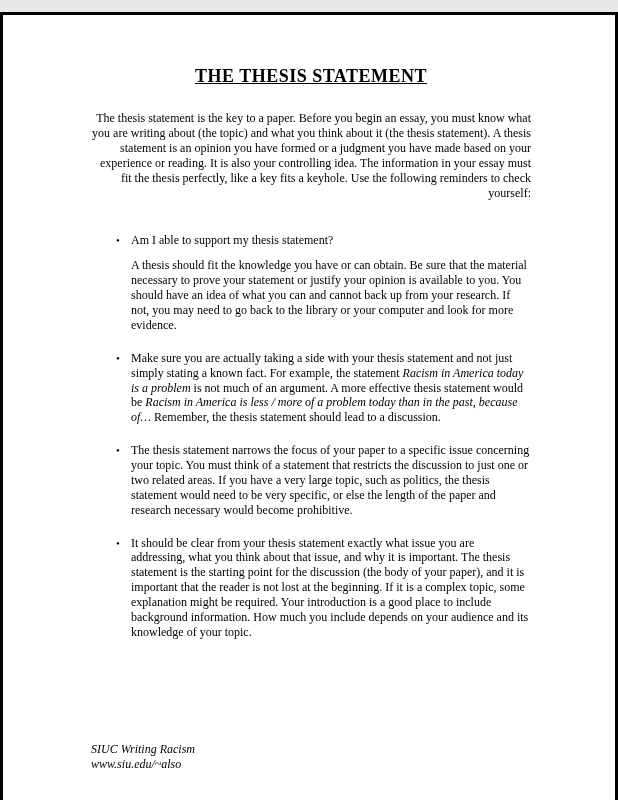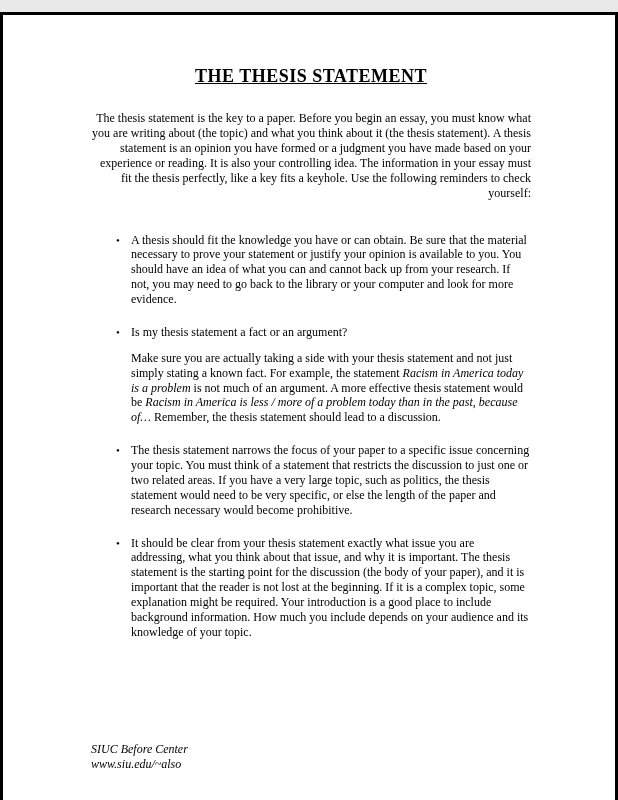--- a/index.html
+++ b/index.html
@@ -75,28 +75,28 @@
 
   <h1 class="doc-title">THE THESIS STATEMENT</h1>
 
   <p class="intro">The thesis statement is the key to a paper. Before you begin an essay, you must know what you are writing about (the topic) and what you think about it (the thesis statement). A thesis statement is an opinion you have formed or a judgment you have made based on your experience or reading. It is also your controlling idea. The information in your essay must fit the thesis perfectly, like a key fits a keyhole. Use the following reminders to check yourself:</p>
 
   <div class="bullets">
 
     <div class="bullet-item">
       <span class="bullet-marker">•</span>
       <div class="bullet-content">
+        <p class="bullet-question">Am I able to support my thesis statement?</p>
         <p class="bullet-body">A thesis should fit the knowledge you have or can obtain. Be sure that the material necessary to prove your statement or justify your opinion is available to you. You should have an idea of what you can and cannot back up from your research. If not, you may need to go back to the library or your computer and look for more evidence.</p>
       </div>
     </div>
 
     <div class="bullet-item">
       <span class="bullet-marker">•</span>
       <div class="bullet-content">
-        <p class="bullet-question">Is my thesis statement a fact or an argument?</p>
         <p class="bullet-body"><span>Make sure you are actually taking a side with your thesis statement and not just simply stating a known fact. For example, the statement </span><span class="italic">Racism in America today is a problem</span><span> is not much of an argument. A more effective thesis statement would be </span><span class="italic">Racism in America is less / more of a problem today than in the past, because of…</span><span> Remember, the thesis statement should lead to a discussion.</span></p>
       </div>
     </div>
 
     <div class="bullet-item">
       <span class="bullet-marker">•</span>
       <div class="bullet-content">
         <p class="bullet-body">The thesis statement narrows the focus of your paper to a specific issue concerning your topic. You must think of a statement that restricts the discussion to just one or two related areas. If you have a very large topic, such as politics, the thesis statement would need to be very specific, or else the length of the paper and research necessary would become prohibitive.</p>
       </div>
     </div>
@@ -104,17 +104,17 @@
     <div class="bullet-item">
       <span class="bullet-marker">•</span>
       <div class="bullet-content">
         <p class="bullet-body">It should be clear from your thesis statement exactly what issue you are addressing, what you think about that issue, and why it is important. The thesis statement is the starting point for the discussion (the body of your paper), and it is important that the reader is not lost at the beginning. If it is a complex topic, some explanation might be required. Your introduction is a good place to include background information. How much you include depends on your audience and its knowledge of your topic.</p>
       </div>
     </div>
 
   </div>
 
   <div class="footer">
-    <div>SIUC Before Center</div>
+    <div>SIUC Writing Racism</div>
     <div>www.siu.edu/~also</div>
   </div>
 
 </div>
 
 </body></html>

